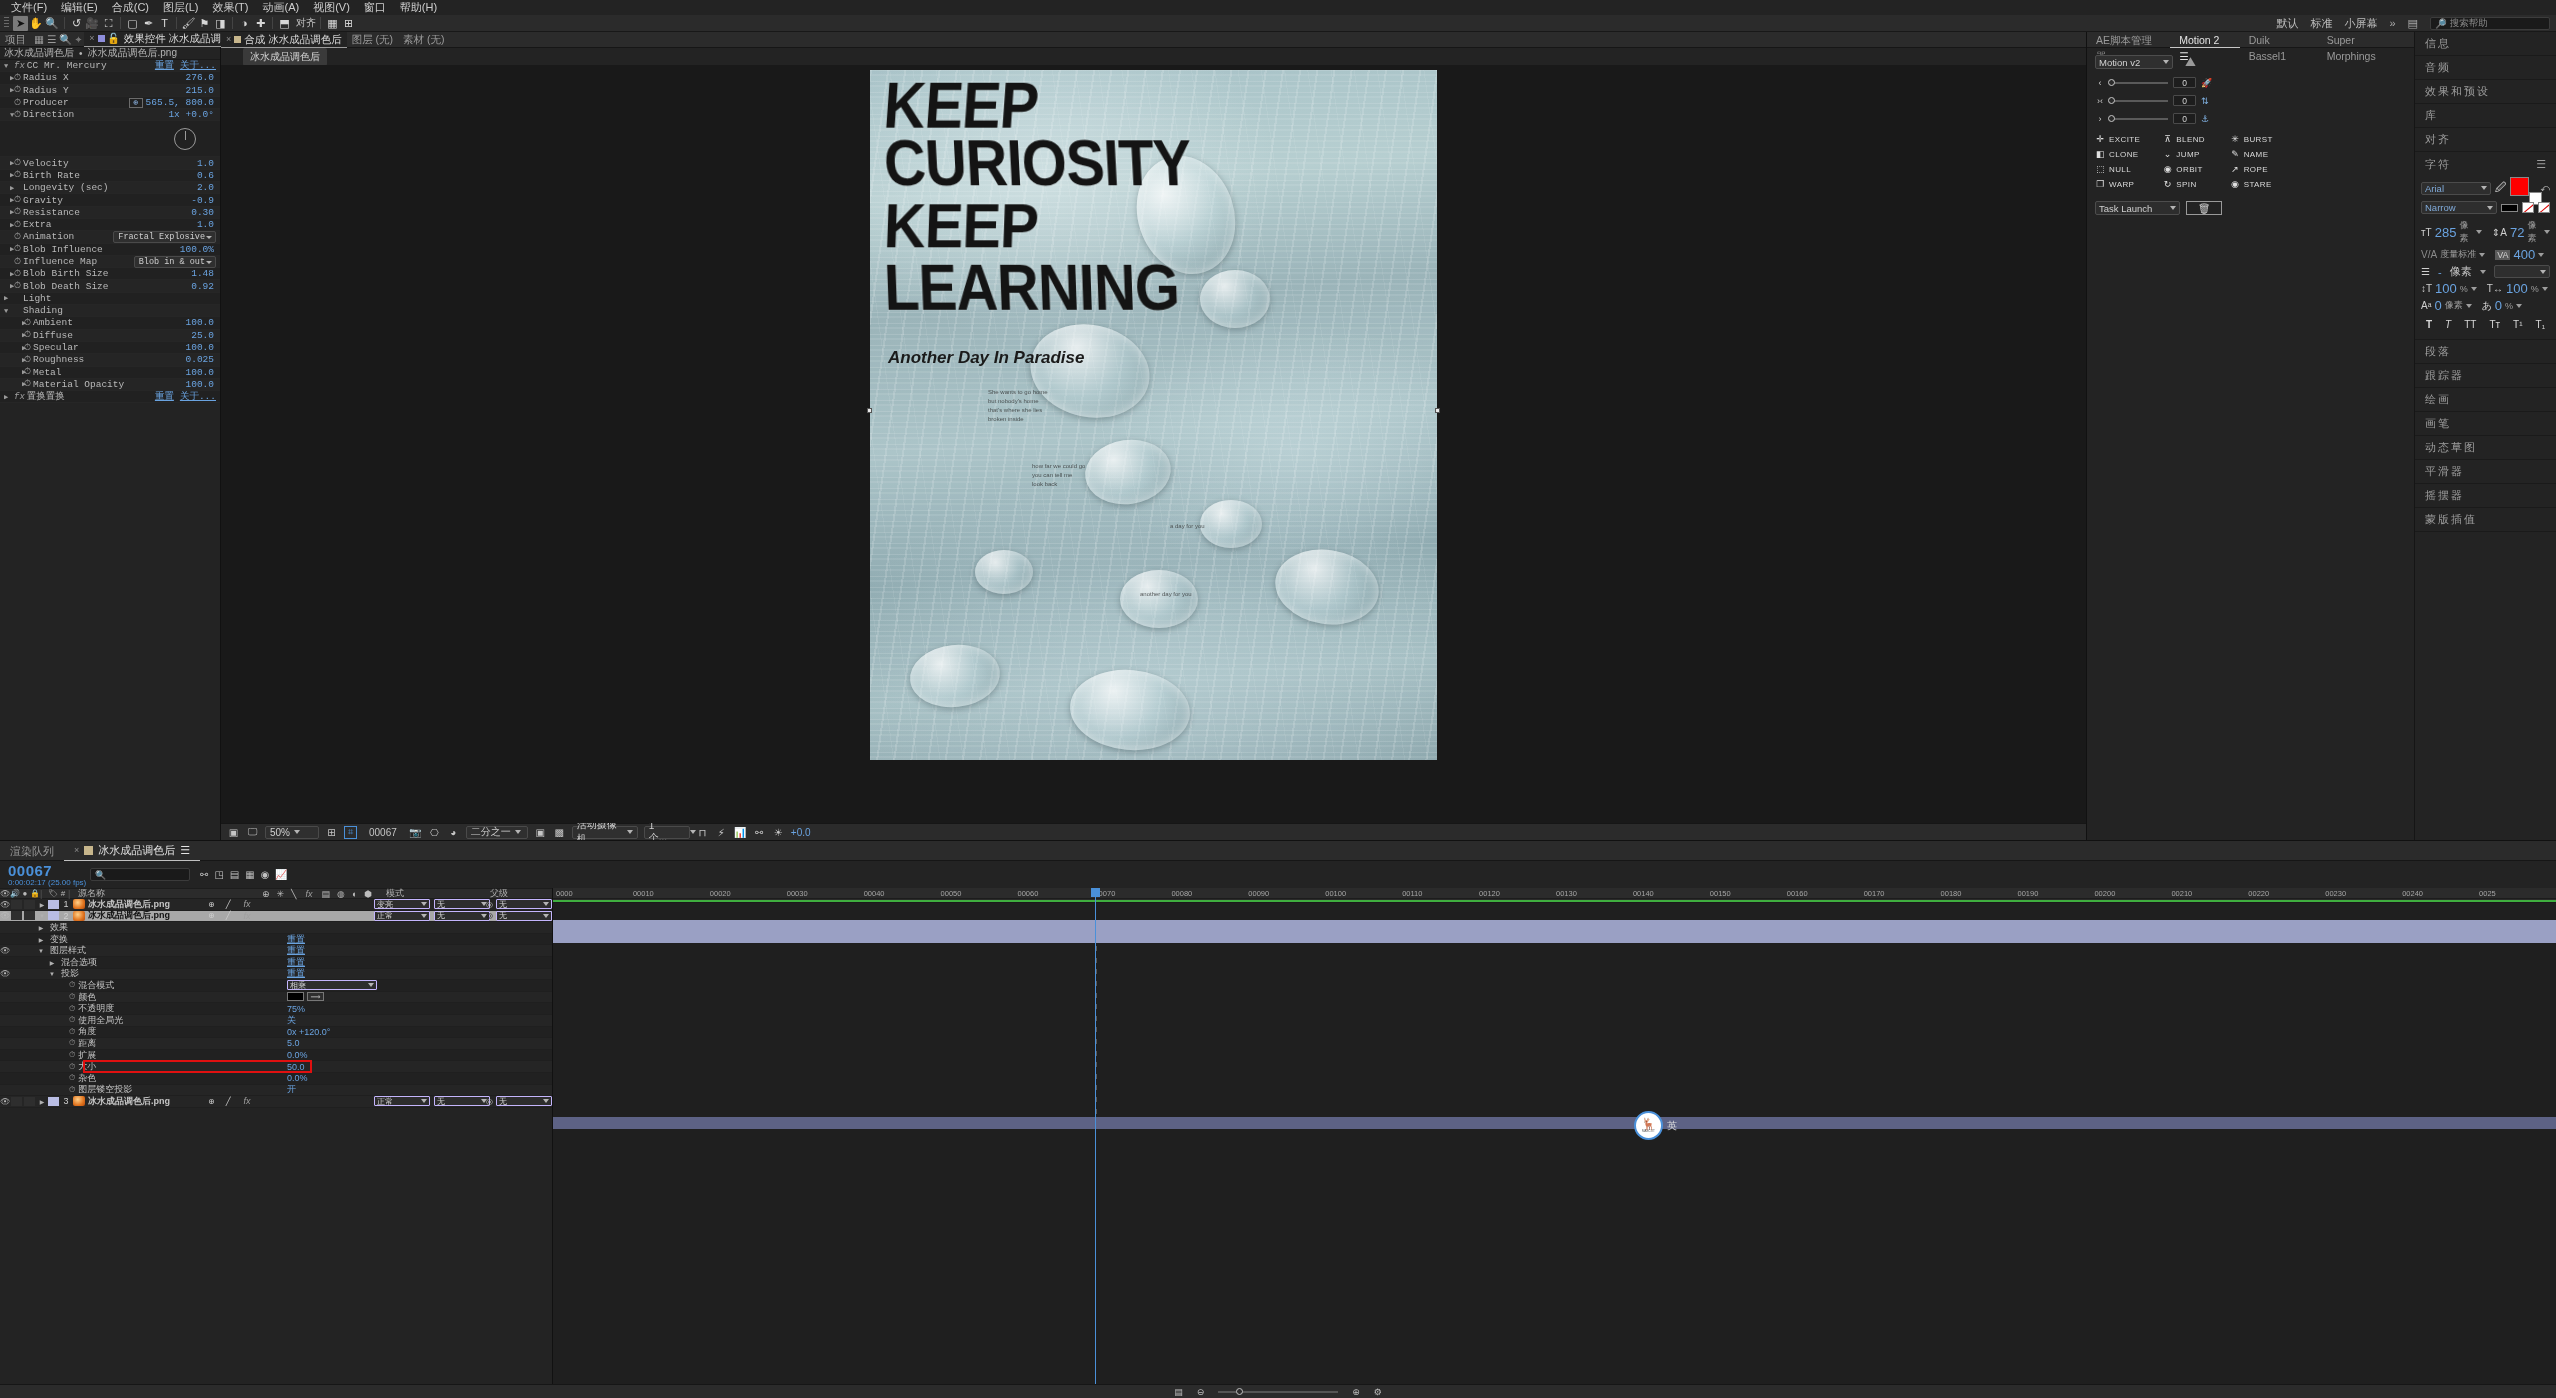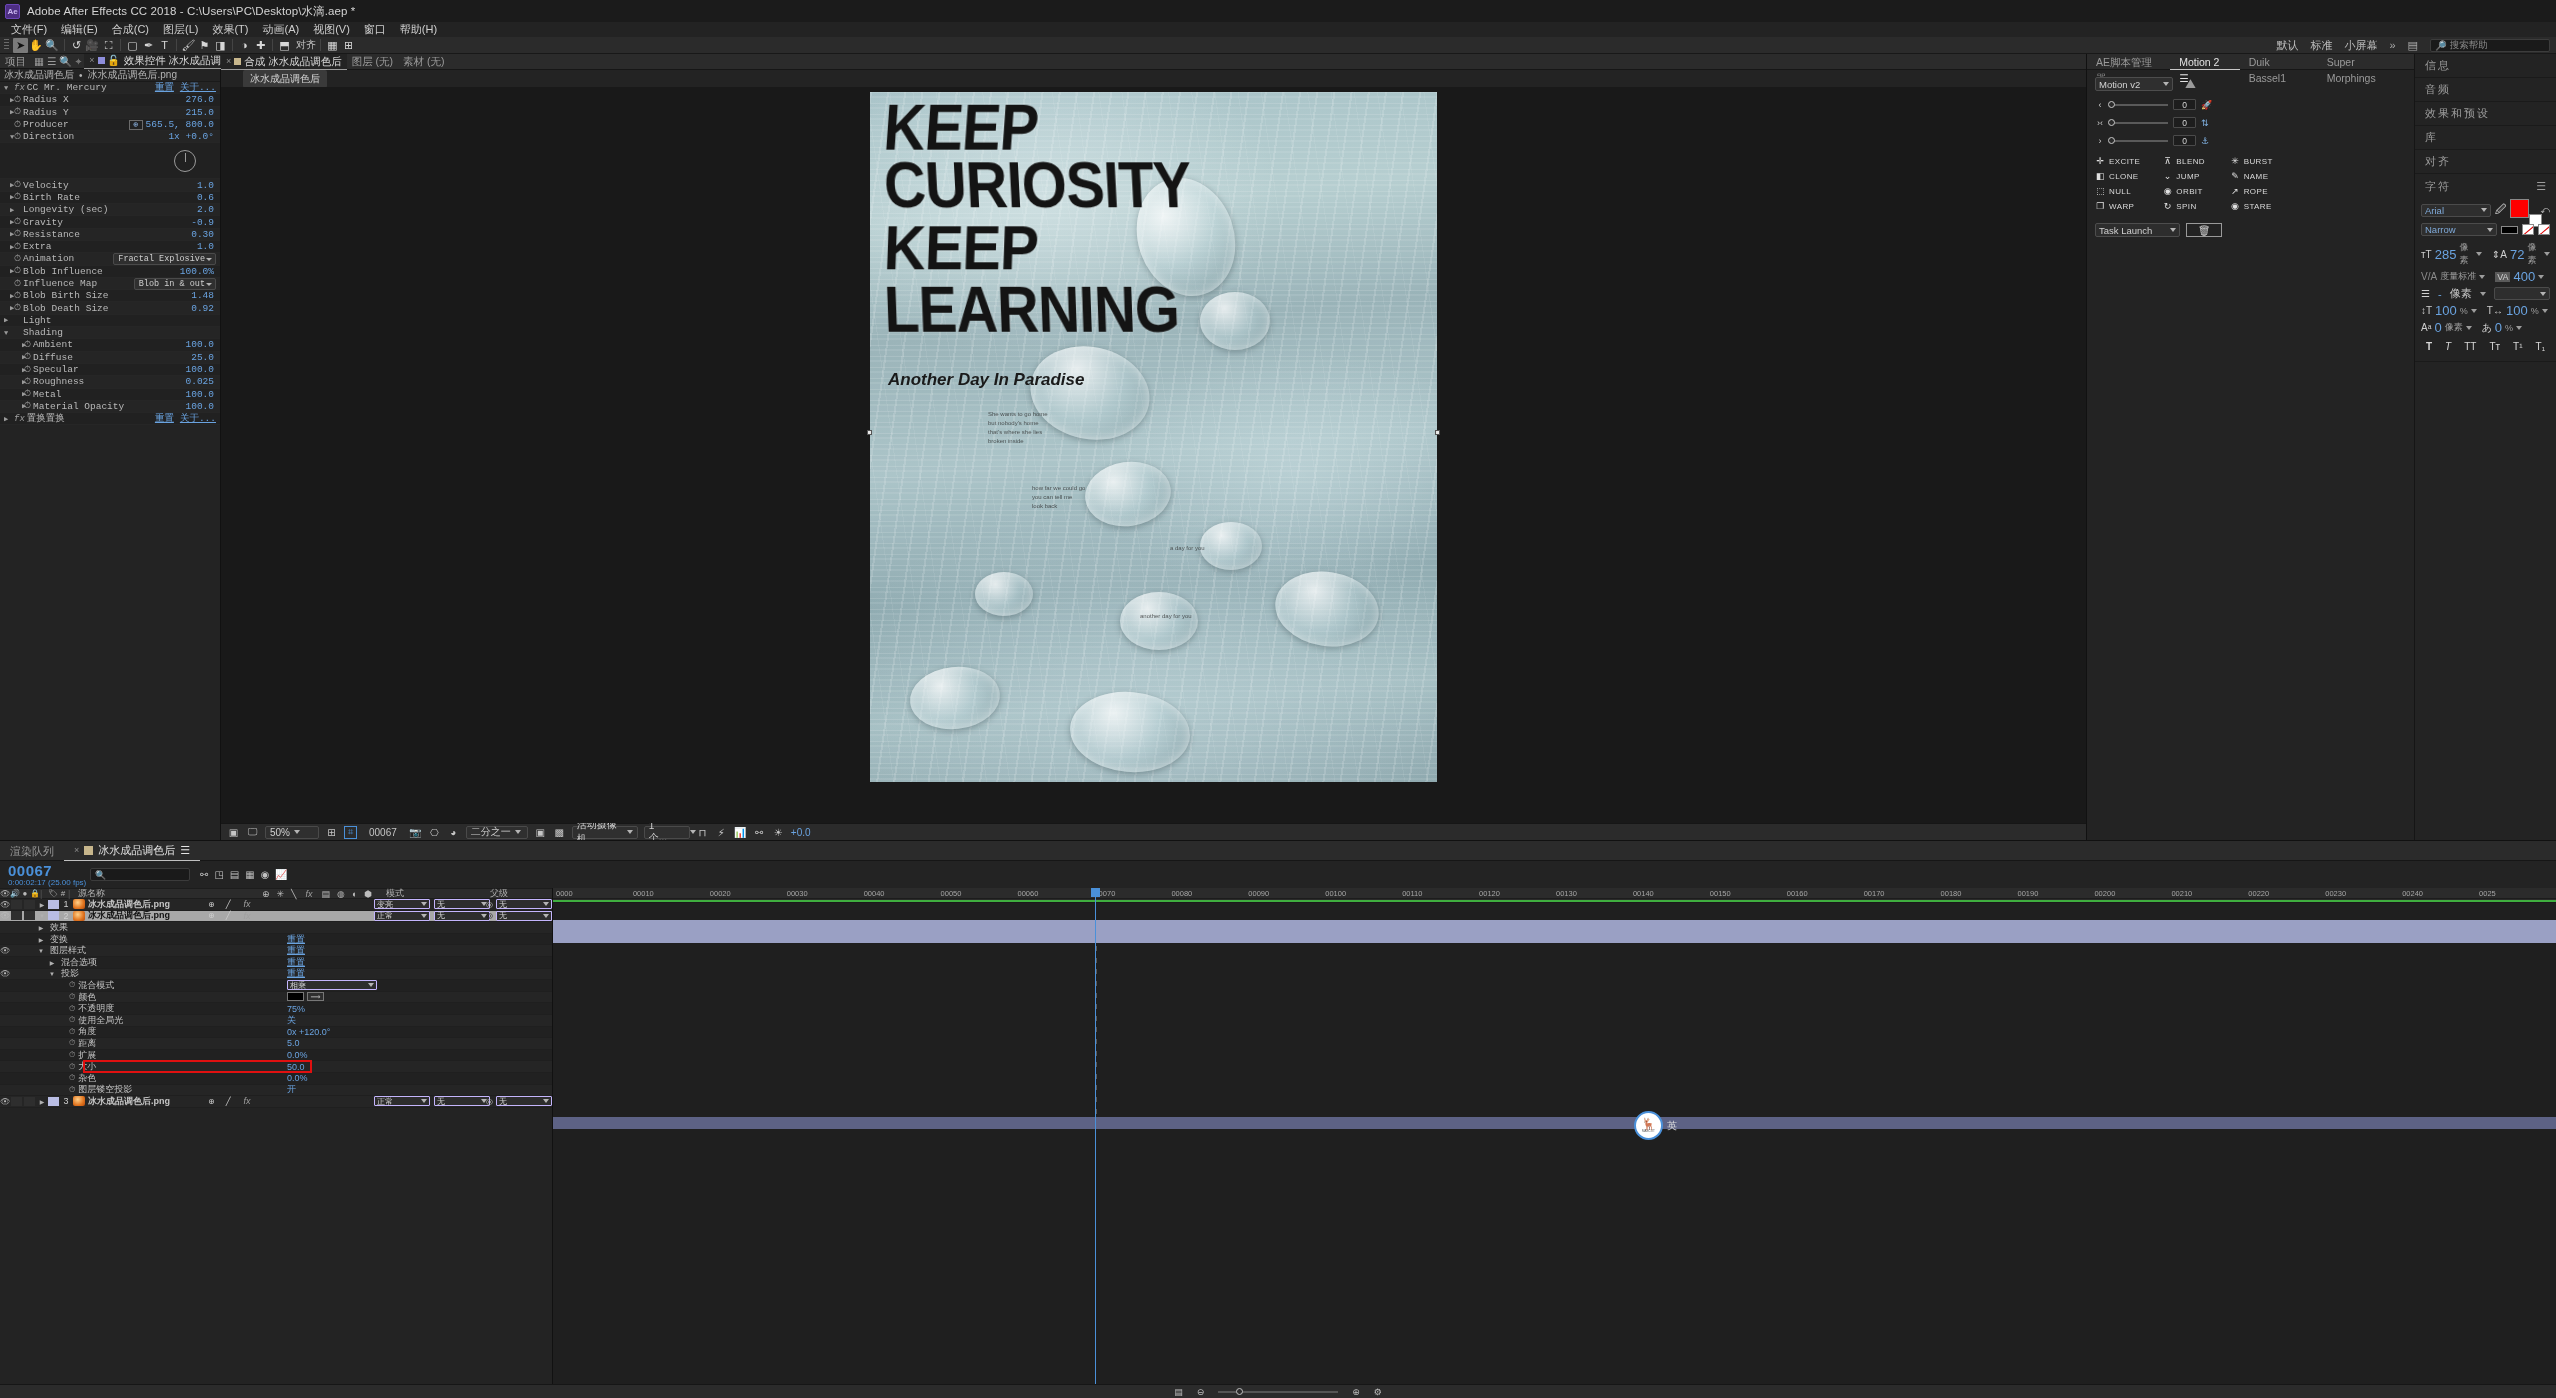--- a/index.html
+++ b/index.html
@@ -207,24 +207,20 @@
      display:flex;align-items:center;justify-content:center;flex-direction:column;}
   .mascot-t{ color:#dcdcdc;font-size:10px;}
   .tl-footer{ height:14px;background:#2b2b2b;border-top:1px solid #161616;display:flex;align-items:center;
               justify-content:center;gap:14px;color:#bdbdbd;font-size:9px;flex:0 0 14px;}
 </style>
 </head>
 <body>
 
 <div class="app">
 
-  <div class="titlebar">
-    <div class="ae-logo">Ae</div>
-    <div class="title-text">Adobe After Effects CC 2018 - C:\Users\PC\Desktop\水滴.aep *</div>
-  </div>
 
   <div class="menubar" id="menubar">
       <div class="mi">文件(F)</div>
       <div class="mi">编辑(E)</div>
       <div class="mi">合成(C)</div>
       <div class="mi">图层(L)</div>
       <div class="mi">效果(T)</div>
       <div class="mi">动画(A)</div>
       <div class="mi">视图(V)</div>
       <div class="mi">窗口</div>
@@ -750,20 +746,30 @@
           </div>
           <div class="ch-style-row" id="ch-styles">
               <span style="font-weight:bold;">T</span>
               <span style=";font-style:italic">T</span>
               <span style=";">TT</span>
               <span style=";">Tᴛ</span>
               <span style=";">T¹</span>
               <span style=";">T₁</span>
             </div>
         </div>
+        <div id="fp-more">
+            <div class="fp-item">段落</div>
+            <div class="fp-item">跟踪器</div>
+            <div class="fp-item">绘画</div>
+            <div class="fp-item">画笔</div>
+            <div class="fp-item">动态草图</div>
+            <div class="fp-item">平滑器</div>
+            <div class="fp-item">摇摆器</div>
+            <div class="fp-item">蒙版插值</div>
+          </div>
       </div>
     </div>
   </div>
 
   <div class="timeline">
     <div class="tl-tabs" id="tl-tabs">
         <div class="t ">
 
     <span>渲染队列</span>
         </div>

